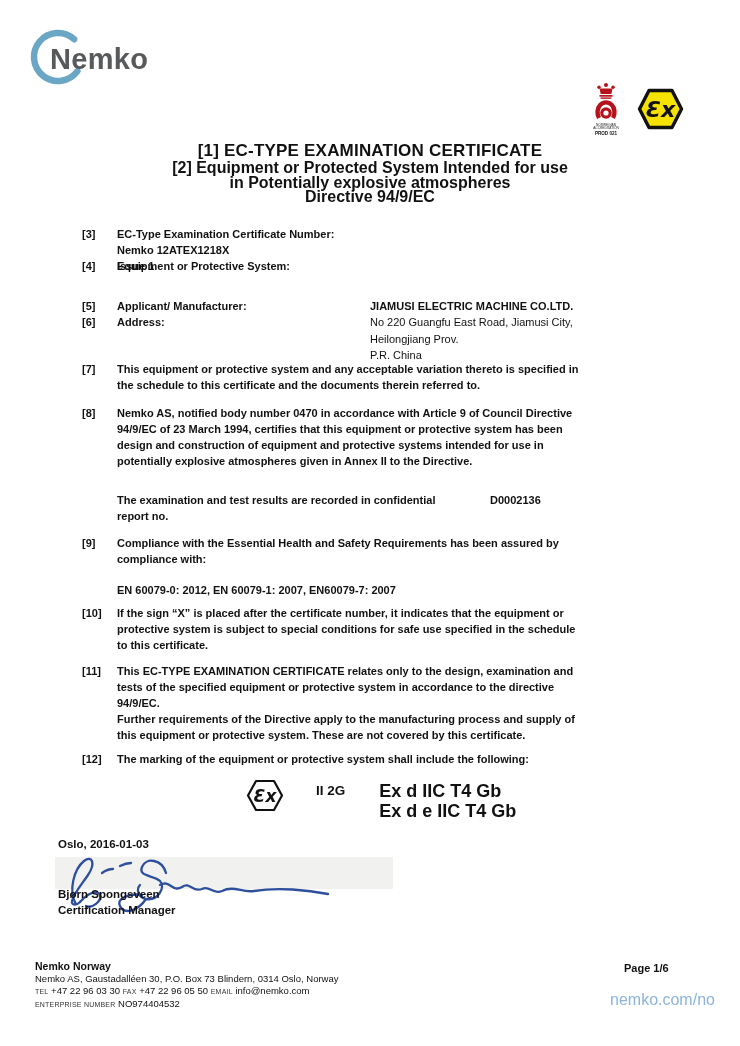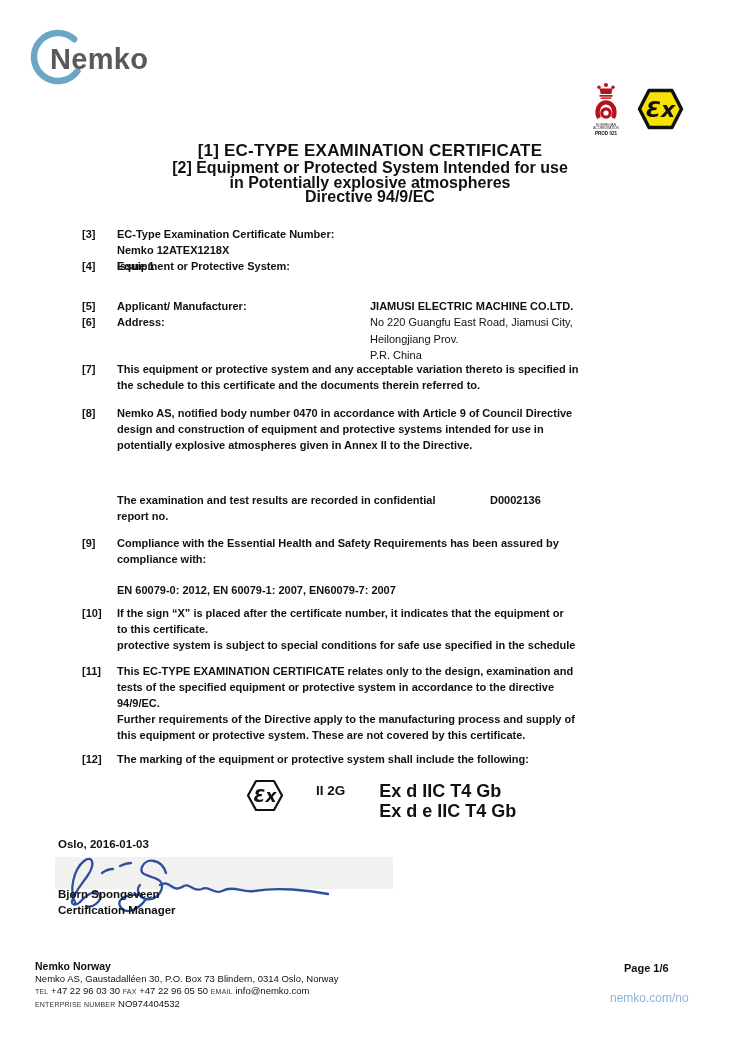--- a/index.html
+++ b/index.html
@@ -44,21 +44,21 @@
   .place-date { position:absolute; left:58px; top:838px; font-size:11.5px; font-weight:bold; }
   .sig-band { position:absolute; left:55px; top:857px; width:338px; height:32px; background:#f1f1ef; }
   .sig-svg { position:absolute; left:56px; top:849px; }
   .signer { position:absolute; left:58px; top:886px; font-size:11.5px; font-weight:bold; line-height:16px; }
 
   
   .footer-left { position:absolute; left:35px; top:960px; font-size:9.5px; line-height:12px; color:#111; }
   .footer-company { font-size:10.5px; font-weight:bold; margin-bottom:1px; }
   .sc { font-size:7px; color:#333; letter-spacing:.2px; }
   .page-number { position:absolute; left:624px; top:962px; font-size:11px; font-weight:bold; }
-  .website { position:absolute; left:610px; top:991px; font-size:12px; text-decoration:none; cursor:pointer; }
+  .website { position:absolute; left:610px; top:991px; font-size:16px; text-decoration:none; cursor:pointer; }
 </style>
 </head>
 <body>
 
 <div class="page">
 
   <svg class="logo-svg" width="200" height="70" viewBox="0 0 200 70">
     <path d="M46.1,17.2 A24,24 0 1 0 49.4,49.1" fill="none" stroke="#6ba6c4" stroke-width="6.5" stroke-linecap="round"></path>
     <text x="22" y="47" font-size="29" font-weight="bold" fill="#58595b" font-family="Liberation Sans, sans-serif" letter-spacing="0.3">Nemko</text>
   </svg>
@@ -127,20 +127,21 @@
     <div class="body">
         <div>This equipment or protective system and any acceptable variation thereto is specified in</div>
         <div>the schedule to this certificate and the documents therein referred to.</div>
       </div>
   </div>
 
   <div class="item" style="top:405px">
     <span class="num">[8]</span>
     <div class="body">
         <div>Nemko AS, notified body number 0470 in accordance with Article 9 of Council Directive</div>
+        <div>94/9/EC of 23 March 1994, certifies that this equipment or protective system has been</div>
         <div>design and construction of equipment and protective systems intended for use in</div>
         <div>potentially explosive atmospheres given in Annex II to the Directive.</div>
       </div>
   </div>
 
   <div class="item" style="top:492px">
     <span class="num"></span>
     <div class="body rel">
       <span>The examination and test results are recorded in confidential</span>
       <span class="report-no">D0002136</span>
@@ -156,22 +157,22 @@
           <div>compliance with:</div>
         </div>
       <div class="standards">EN 60079-0: 2012, EN 60079-1: 2007, EN60079-7: 2007</div>
     </div>
   </div>
 
   <div class="item" style="top:605px">
     <span class="num">[10]</span>
     <div class="body">
         <div>If the sign “X” is placed after the certificate number, it indicates that the equipment or</div>
+        <div>protective system is subject to special conditions for safe use specified in the schedule</div>
         <div>to this certificate.</div>
-        <div>protective system is subject to special conditions for safe use specified in the schedule</div>
       </div>
   </div>
 
   <div class="item" style="top:663px">
     <span class="num">[11]</span>
     <div class="body">
         <div>This EC-TYPE EXAMINATION CERTIFICATE relates only to the design, examination and</div>
         <div>tests of the specified equipment or protective system in accordance to the directive</div>
         <div>94/9/EC.</div>
         <div>Further requirements of the Directive apply to the manufacturing process and supply of</div>

